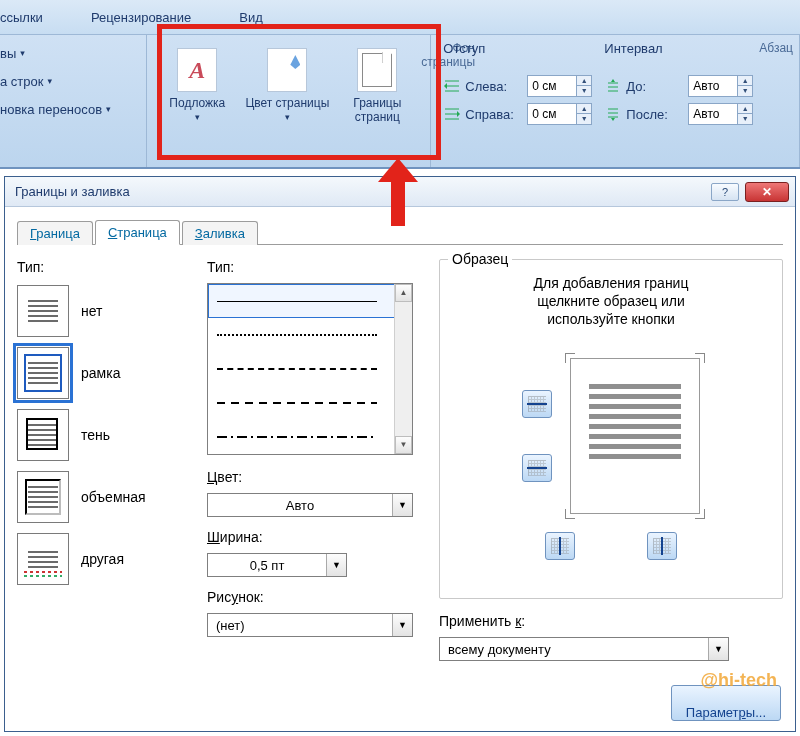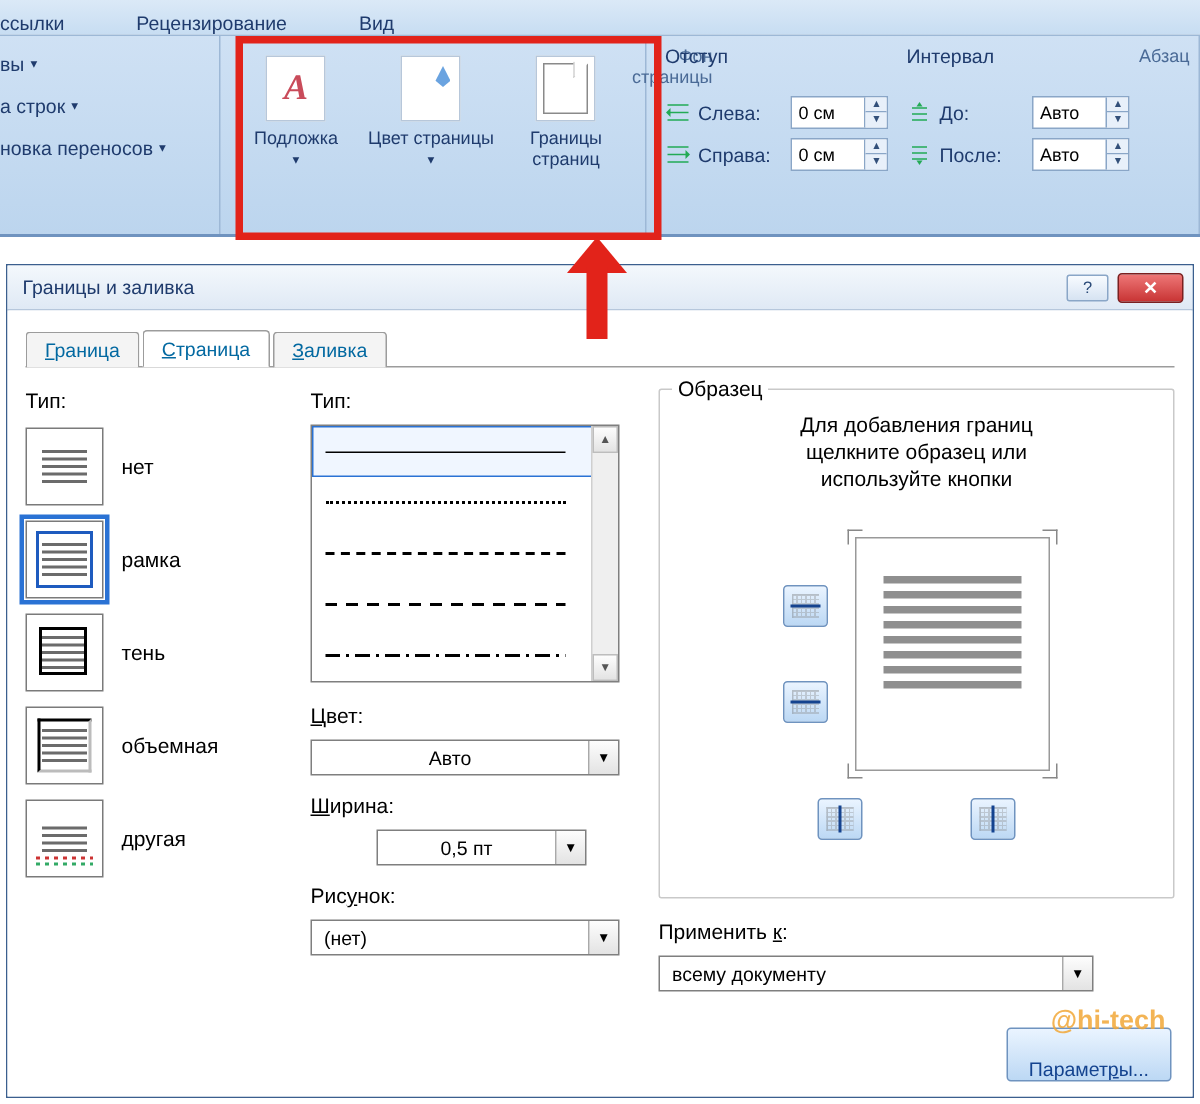--- a/index.html
+++ b/index.html
@@ -9,27 +9,27 @@
     font-size: 12px;
     background: #fff;
     width: 800px;
     height: 736px;
     overflow: hidden;
     position: relative;
   }
 
   
   .tabs-strip {
-    height: 24px;
+    height: 35px;
     background: linear-gradient(#dbe9f7,#c7ddf2);
     border-bottom: 1px solid #9db8d6;
     color: #1f3b6d;
     font-size: 13px;
     display: flex;
-    align-items: flex-end;
+    align-items: center;
     padding-left: 0;
   }
   .tabs-strip span { margin-right: 48px; }
   .tabs-strip span:first-child { margin-left: 0; }
 
   .ribbon {
     height: 134px;
     background: linear-gradient(#cfe1f4,#bcd5ee);
     border-bottom: 2px solid #6f93bf;
     display: flex;
@@ -231,21 +231,21 @@
   .combo{
     width:206px; height:24px; border:1px solid #7f7f7f; background:#fff;
     display:flex; align-items:center; margin-top:2px; margin-bottom:12px;
   }
   .combo .cv{ flex:1; padding:0 8px; font-size:13px; color:#000; text-align:center;}
   .combo .cv.left{text-align:left;}
   .combo .cbtn{
     width:20px;height:22px;background:linear-gradient(#fdfdfd,#e3e3e3);
     border-left:1px solid #a9a9a9;display:flex;align-items:center;justify-content:center;color:#000;font-size:9px;
   }
-  .combo.short{width:140px;margin-left:44px;}
+  .combo.short{width:140px;}
 
   
   .col-preview{ flex:1; }
   .fieldset{
     border:1px solid #c9c9c9; border-radius:2px; padding:10px 10px 46px 10px; position:relative;
     height:340px;
   }
   .fieldset .legend{
     position:absolute; top:-9px; left:8px; background:#fff; padding:0 4px; font-size:14px;
   }

